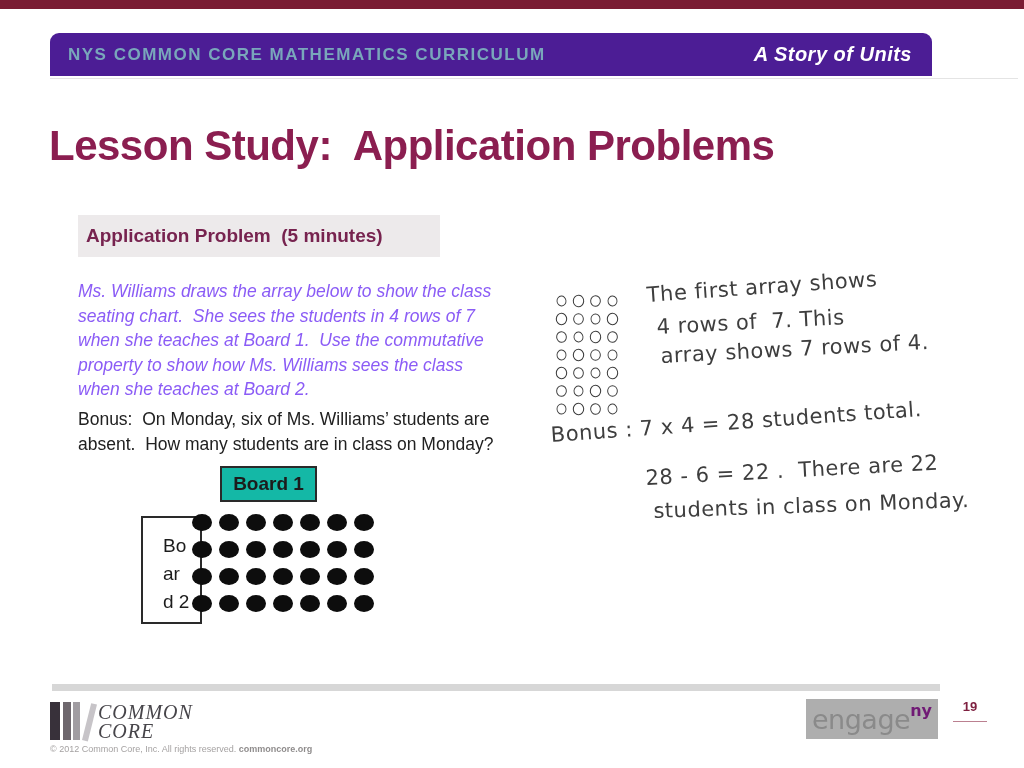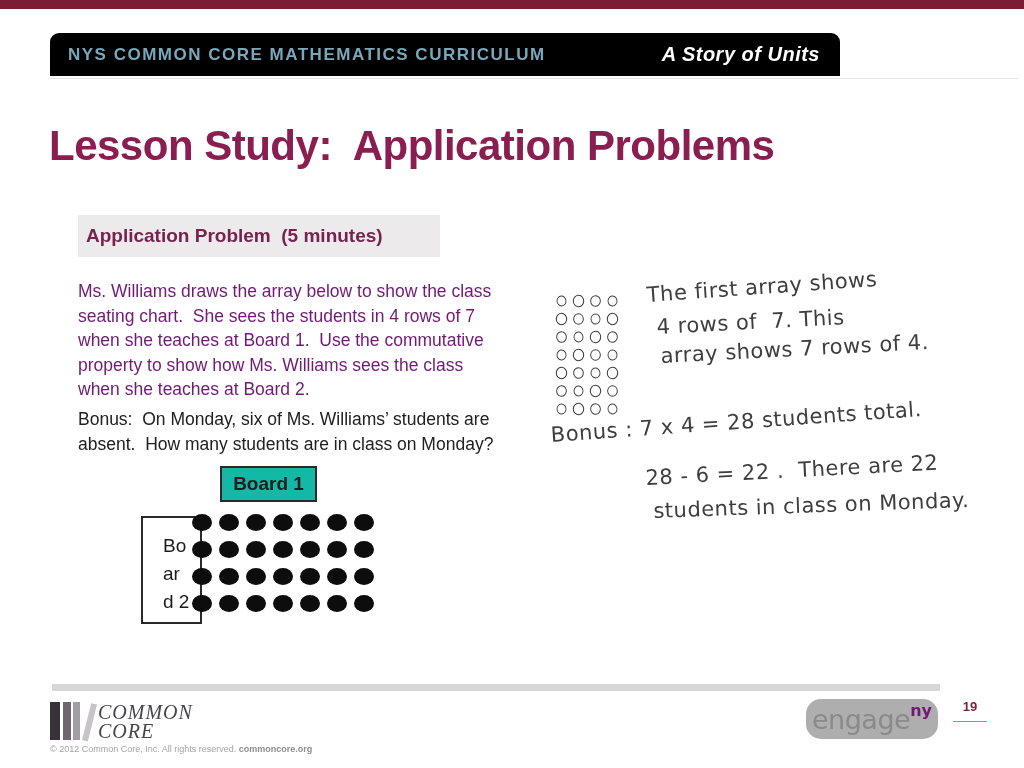--- a/index.html
+++ b/index.html
@@ -3,36 +3,36 @@
 <meta charset="utf-8">
 <style>
   html,body{margin:0;padding:0;background:#fff;}
   .stage{position:relative;width:1024px;height:768px;background:#fff;overflow:hidden;
          font-family:"Liberation Sans", sans-serif;}
 
   
   .topbar{position:absolute;left:0;top:0;width:1024px;height:9px;background:#7a1c33;}
 
   
-  .hdr{position:absolute;left:50px;top:33px;width:790px;height:43px;background:#000000;
+  .hdr{position:absolute;left:50px;top:33px;width:882px;height:43px;background:#4c1d95;
        border-radius:9px 9px 0 0;display:flex;align-items:center;justify-content:space-between;}
   .hdr-left{margin-left:18px;color:#79a7bb;font-weight:bold;font-size:17px;letter-spacing:1.5px;white-space:pre;}
   .hdr-right{margin-right:20px;color:#ffffff;font-weight:bold;font-style:italic;font-size:20px;letter-spacing:.5px;}
   .hdr-underline{position:absolute;left:50px;top:78px;width:968px;height:1px;background:#e4e4e4;}
 
   
   .title{position:absolute;left:49px;top:122px;margin:0;color:#8b1e50;font-size:42px;
          font-weight:bold;letter-spacing:-.5px;white-space:pre;}
 
   
   .app-box{position:absolute;left:78px;top:215px;width:362px;height:42px;background:#edeaeb;
            display:flex;align-items:center;}
   .app-box span{margin-left:8px;color:#77234f;font-weight:bold;font-size:19px;white-space:pre;}
-  .body-text{position:absolute;left:78px;top:279px;width:480px;color:#701a75;font-size:17.5px;
-             line-height:24.5px;white-space:pre-wrap;}
+  .body-text{position:absolute;left:78px;top:279px;width:480px;color:#8b5cf6;font-size:17.5px;
+             line-height:24.5px;white-space:pre-wrap;font-style:italic;}
   .bonus-text{position:absolute;left:78px;top:407px;width:480px;color:#212121;font-size:17.5px;
               line-height:24.5px;white-space:pre-wrap;}
 
   
   .board1{position:absolute;left:220px;top:466px;width:93px;height:32px;border:2px solid #2a2a2a;
           background:#14b8a6;display:flex;align-items:center;justify-content:center;
           font-size:19px;font-weight:600;color:#1c1c1c;}
   .board2{position:absolute;left:141px;top:516px;width:37px;height:90px;border:2px solid #2a2a2a;
           background:#fff;overflow:hidden;font-size:19px;line-height:28px;color:#1c1c1c;
           padding-left:20px;padding-top:14px;white-space:pre-wrap;}
@@ -62,21 +62,21 @@
   .cc-bars i{display:block;height:38px;}
   .b1{width:10px;background:#38313a;margin-right:3px;}
   .b2{width:8px;background:#6e676d;margin-right:2px;}
   .b3{width:7px;background:#a19da2;margin-right:2px;}
   .b4{width:6px;background:#c7c4c8;transform:rotate(14deg);transform-origin:bottom left;}
   .cc-text{font-family:"Liberation Serif", serif;color:#47454a;font-size:20px;line-height:19px;
            letter-spacing:1px;margin-top:1px;font-style:italic;}
   .copyright{position:absolute;left:50px;top:744px;font-size:9px;color:#a5a2a2;}
   .copyright b{color:#8f8c8c;}
   .engage{position:absolute;left:806px;top:699px;width:132px;height:40px;background:#aeaeae;
-          display:flex;align-items:center;justify-content:center;font-family:"DejaVu Sans", sans-serif;border-radius:15px;}
+          display:flex;align-items:center;justify-content:center;font-family:"DejaVu Sans", sans-serif;}
   .engage .e{color:#8a8a8a;font-size:27px;letter-spacing:-.5px;}
   .engage .ny{color:#701a75;font-size:16px;font-weight:bold;position:relative;top:-9px;}
   .pagenum{position:absolute;left:950px;top:699px;width:40px;text-align:center;color:#7e2040;
            font-weight:bold;font-size:13px;}
   .pagenum-line{position:absolute;left:953px;top:721px;width:34px;height:1px;background:#bb8090;}
 </style>
 </head>
 <body>
 
 <div class="stage">

